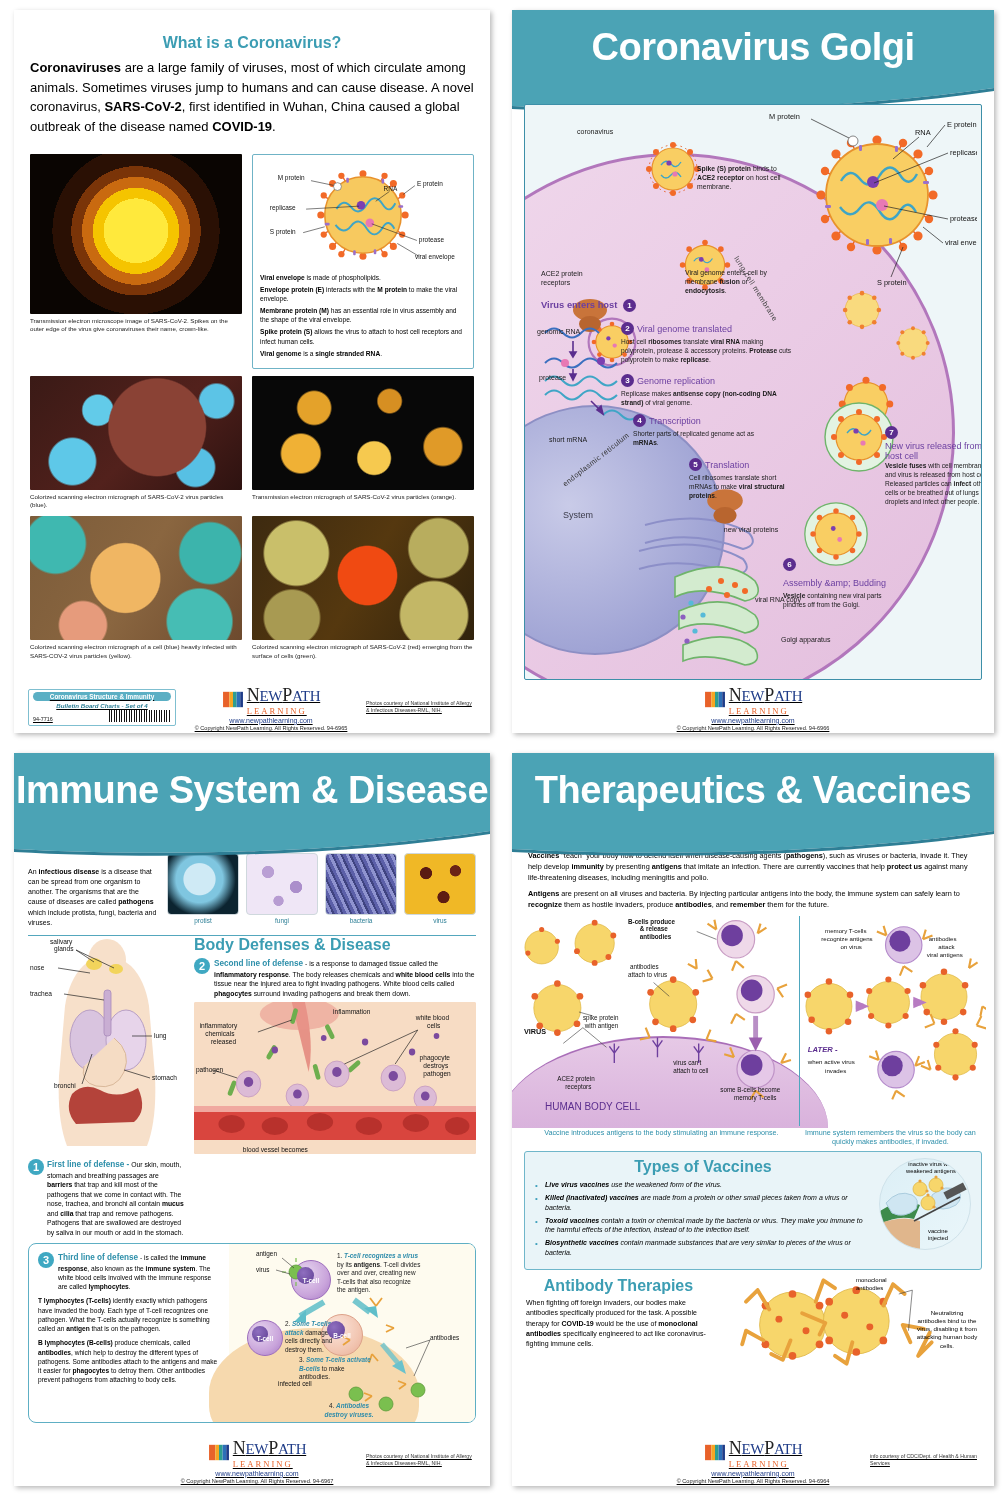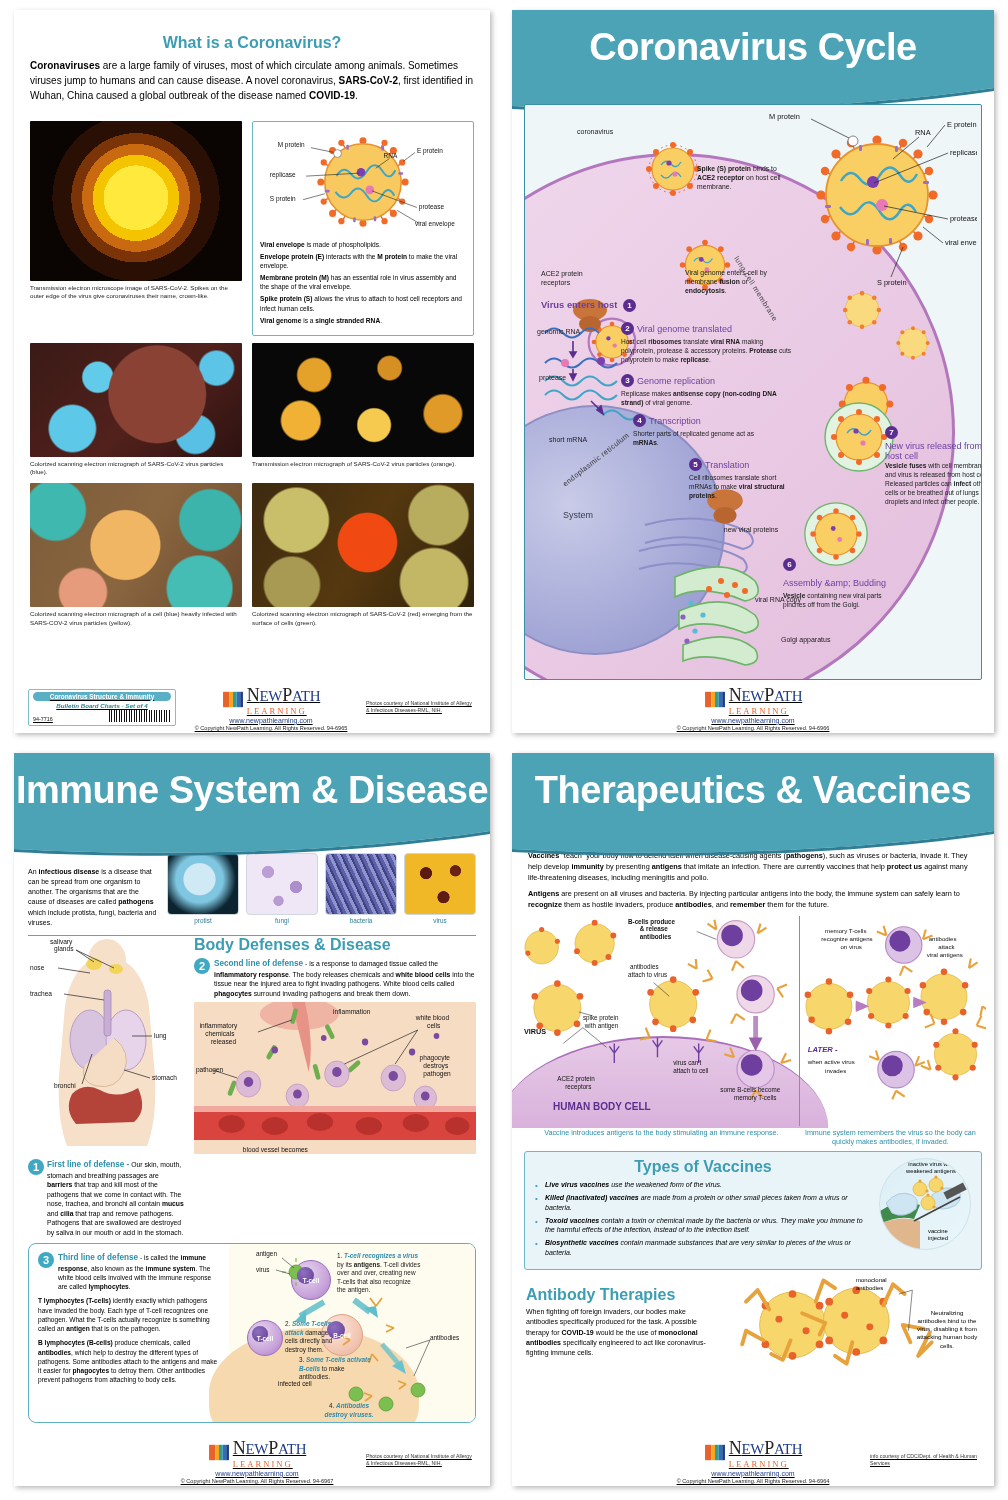--- a/index.html
+++ b/index.html
@@ -52,21 +52,21 @@
   .sec-title {
     color: #3C9DB3; font-size: 16px; font-weight: bold;
     text-align: center; margin: 4px 0 6px;
   }
   .sec-title.left { text-align: left; }
   .cap { font-size: 6.2px; line-height: 1.35; color: #222; margin-top: 3px; }
   b, strong { font-weight: bold; }
 
   
   .p1 .content { padding: 10px 16px 0 16px; }
-  .p1 .introtxt { font-size: 10px; line-height: 1.5; margin-bottom: 18px; }
+  .p1 .introtxt { font-size: 13px; line-height: 1.5; margin-bottom: 18px; }
   .p1 .row { display: flex; gap: 10px; }
   .p1 .colL { width: 215px; }
   .p1 .colR { width: 225px; }
   .photo { width: 100%; border-radius: 1px; display: block; }
   .photo.tem { height: 160px; background:
       radial-gradient(circle at 50% 48%, #ffe93c 0 24%, #f5c400 24% 32%, #c96a10 32% 40%,
       #7a3408 40% 48%, #2a1004 48% 62%, #0a0502 62% 100%); }
   .photo.blue { height: 114px; background:
       radial-gradient(circle at 60% 45%, #8a4235 0 34%, rgba(0,0,0,0) 35%),
       radial-gradient(circle at 20% 75%, #5ec8e8 0 12%, rgba(0,0,0,0) 13%),
@@ -409,21 +409,21 @@
         </div>
         <div class="site">www.newpathlearning.com</div>
         <div class="copy">© Copyright NewPath Learning. All Rights Reserved. 94-6965</div>
       </div>
       <div class="credit">Photos courtesy of National Institute of Allergy &amp; Infectious Diseases-RML, NIH.</div>
     </div>
   </div>
 
   <div class="poster p2">
     <div class="banner">
-      <h1>Coronavirus Cycle</h1>
+      <h1>Coronavirus Golgi</h1>
       <svg class="curve" viewBox="0 0 480 30" preserveAspectRatio="none">
         <path d="M0,0 L480,0 L480,4 C330,26 150,30 0,22 Z" fill="#4BA3B5"></path>
         <path d="M0,22 C150,30 330,26 480,4 L480,7 C330,29 150,33 0,25 Z" fill="#2E7E95"></path>
       </svg>
     </div>
 
     <div class="cycle-box" style="margin-top:20px;">
       <div class="cell-body"></div>
       <div class="nucleus"></div>
       <div class="nuc-label">System</div>
@@ -1089,21 +1089,21 @@
             <text x="60" y="104">spike protein</text>
             <text x="62" y="112">with antigen</text>
             <text x="152" y="150">virus can't</text>
             <text x="152" y="158">attach to cell</text>
             <text x="200" y="178">some B-cells become</text>
             <text x="214" y="186">memory T-cells</text>
             <text x="34" y="166">ACE2 protein</text>
             <text x="42" y="174">receptors</text>
           </g>
         </svg>
-        <div style="position:absolute; left:29px; bottom:14px; color:#5B2D8E; font-size:10px; font-weight:bold;">HUMAN BODY CELL</div>
+        <div style="position:absolute; left:21px; bottom:14px; color:#5B2D8E; font-size:10px; font-weight:normal;">HUMAN BODY CELL</div>
       </div>
 
       <div class="half b">
         <svg style="position:absolute;left:4px;top:4px;" width="100%" height="190" viewBox="0 0 190 190">
           <g fill="#F7D66B" stroke="#E0B847" stroke-width="0.8">
             <circle cx="26" cy="86" r="24"></circle>
               <circle cx="88" cy="82" r="22"></circle>
             <circle cx="146" cy="76" r="24"></circle>
               <circle cx="158" cy="136" r="22"></circle>
           </g>
@@ -1210,21 +1210,21 @@
           <line x1="34" y1="62" x2="80" y2="38" stroke="#444" stroke-width="1.6"></line>
           <rect x="64" y="28" width="22" height="8" fill="#555" transform="rotate(-27 75 32)"></rect>
         </svg>
         <div style="position:absolute; left:18px; top:2px; font-size:5.8px; width:66px; text-align:center; line-height:1.25;">inactive virus with weakened antigens</div>
         <div style="position:absolute; left:48px; bottom:6px; font-size:5.8px; width:40px; line-height:1.25;">vaccine injected</div>
       </div>
     </div>
 
     <div class="ab-sec">
       <div style="width:185px;">
-        <div class="sec-title left" style="margin:11px 0 3px;">Antibody Therapies</div>
+        <div class="sec-title left" style="margin:2px 0 3px;text-align:center;">Antibody Therapies</div>
         <p style="font-size:7px; line-height:1.45;">When fighting off foreign invaders, our bodies make antibodies specifically produced for the task. A possible therapy for <b>COVID-19</b> would be the use of <b>monoclonal antibodies</b> specifically engineered to act like coronavirus-fighting immune cells.</p>
       </div>
       <div style="flex:1; position:relative;">
         <svg width="100%" height="96" viewBox="0 0 270 96">
           <g fill="#F7D66B" stroke="#E0B847" stroke-width="0.9">
             <circle cx="76" cy="50" r="34"></circle>
               <circle cx="142" cy="46" r="34"></circle>
           </g>
           <g fill="#E8622A">
             <circle cx="76" cy="18" r="4"></circle>

